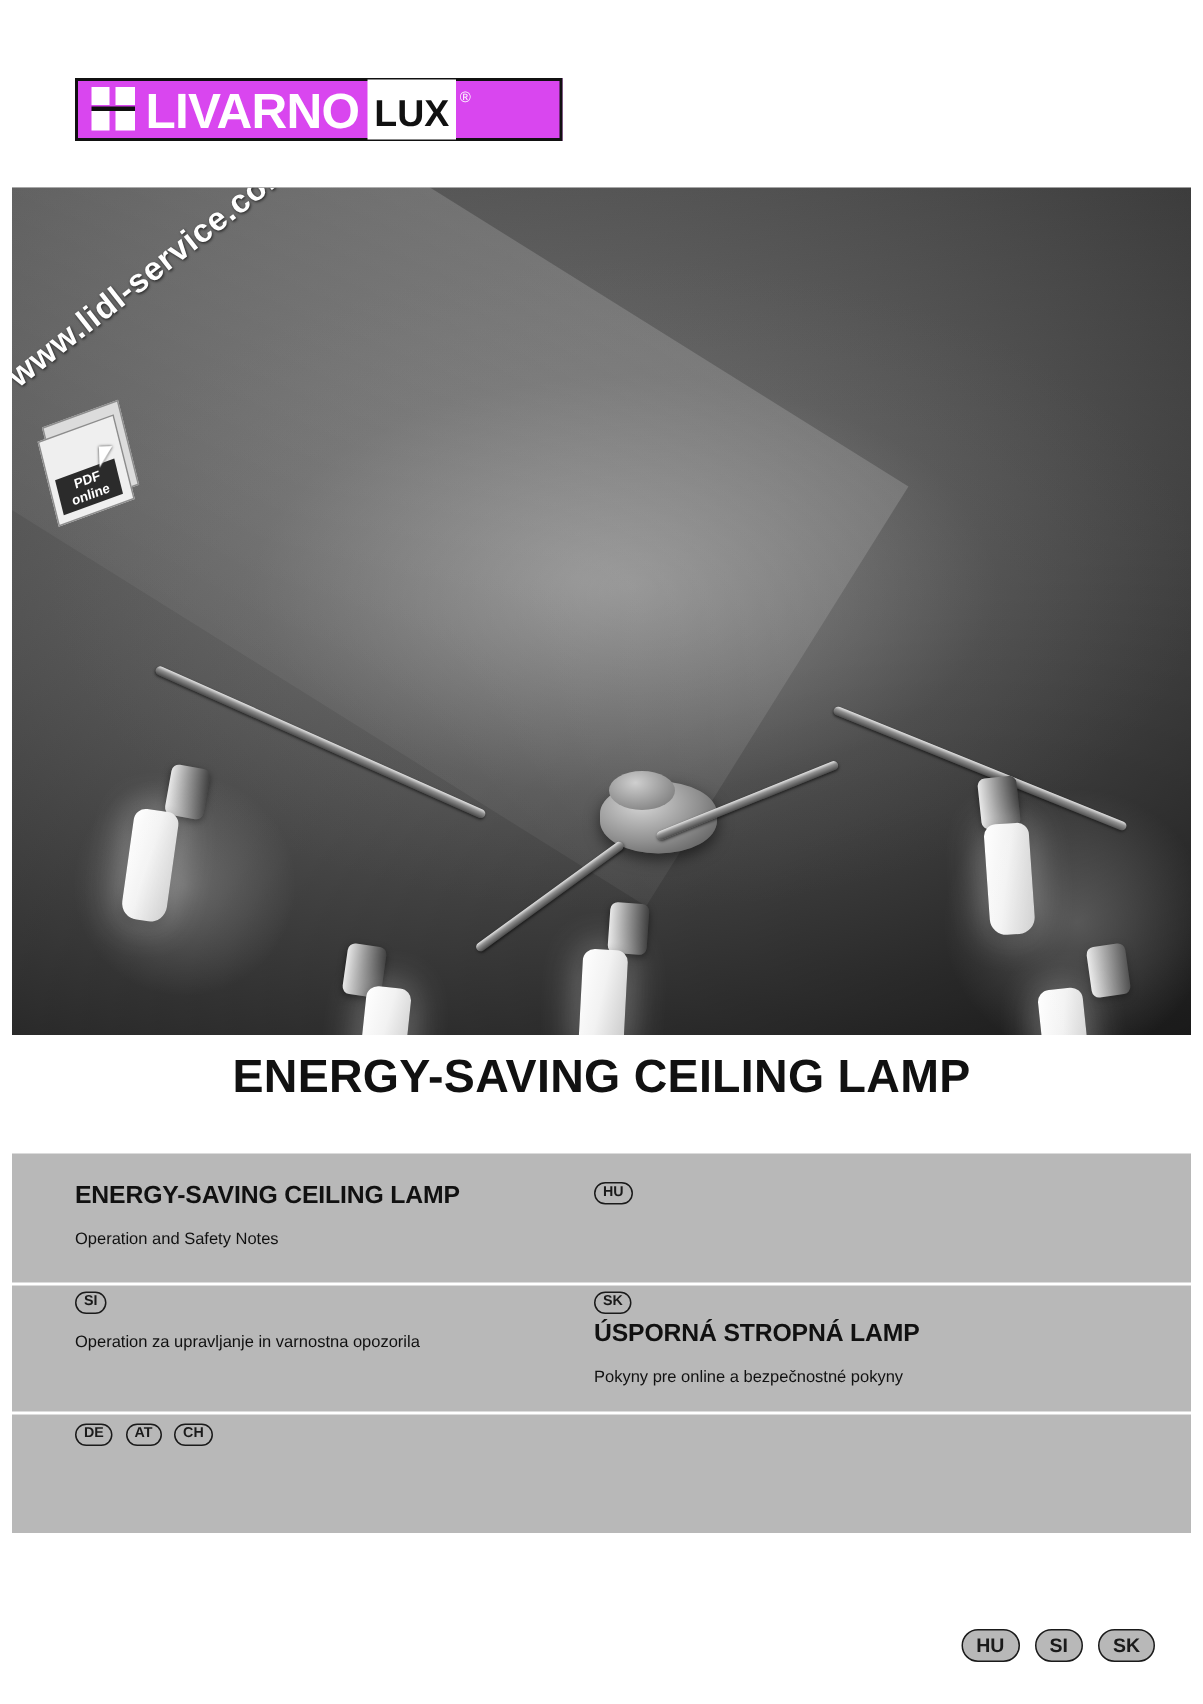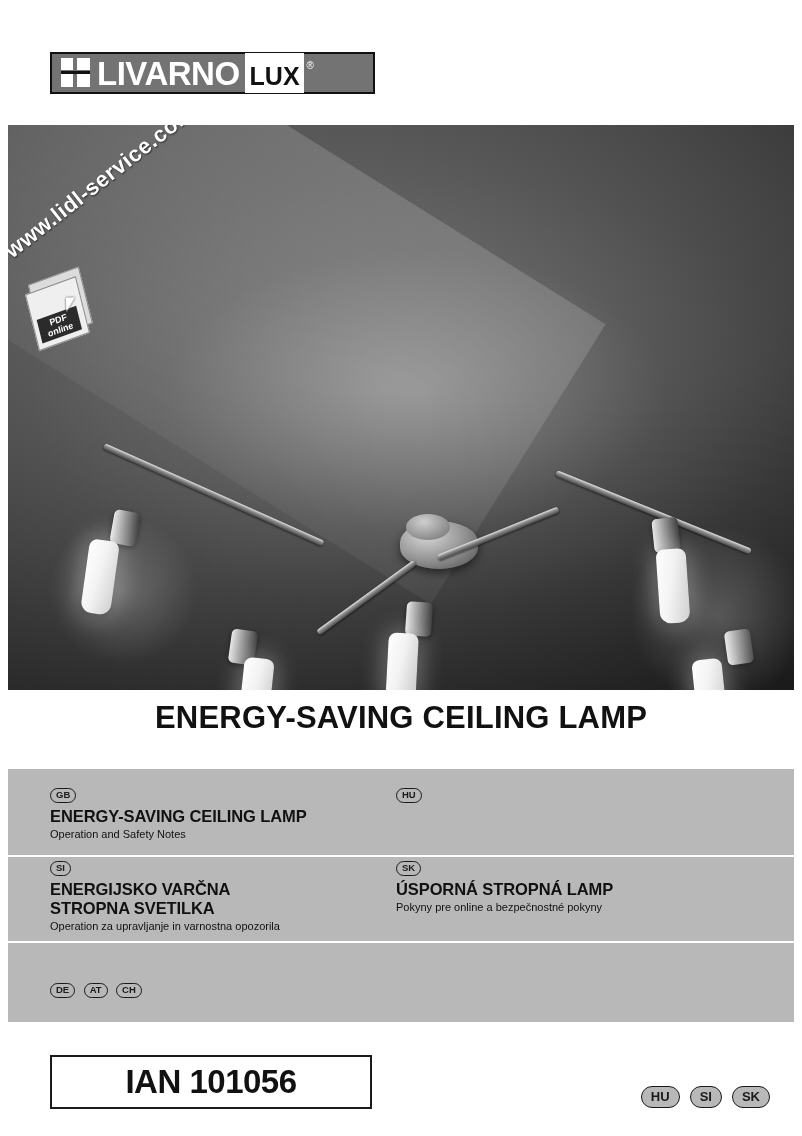--- a/index.html
+++ b/index.html
@@ -21,21 +21,21 @@
     background: #ffffff;
   }
 
   
   .logo-wrap {
     position: absolute;
     left: 50px;
     top: 52px;
     width: 325px;
     height: 42px;
-    background: #737373;
+    background: #d946ef;
     display: flex;
     align-items: center;
     box-sizing: border-box;
     border: 2px solid #111111;
   }
   .logo-mark {
     width: 30px;
     height: 30px;
     margin-left: 9px;
     margin-right: 6px;
@@ -259,21 +259,21 @@
     font-size: 16.5px;
     font-weight: bold;
     color: #111111;
     margin-top: 4px;
     line-height: 19px;
     letter-spacing: -0.1px;
   }
   .lang-sub {
     font-size: 11px;
     color: #111111;
-    margin-top: 1px;
+    margin-top: 12px;
     line-height: 14px;
   }
   .flag-row { margin-bottom: 1px; }
 
   
   .ian-box {
     position: absolute;
     left: 50px; top: 1055px;
     width: 318px; height: 50px;
     background: #ffffff;
@@ -372,61 +372,53 @@
 
   <div class="main-title">ENERGY-SAVING CEILING LAMP</div>
 
   <div class="lang-rule" style="top:765px;"></div>
   <div class="lang-block"></div>
   <div class="lang-rule" style="top:855px;"></div>
   <div class="lang-rule" style="top:941px;"></div>
   <div class="lang-rule" style="top:1022px;"></div>
 
   <div class="col-left" style="top:784px;">
-    <div class="flag-row">
-      <span class="flag">GB</span>
-    </div>
     <div class="lang-title">ENERGY-SAVING CEILING LAMP</div>
     <div class="lang-sub">Operation and Safety Notes</div>
   </div>
 
   <div class="col-right" style="top:784px;">
     <div class="flag-row">
       <span class="flag">HU</span>
     </div>
   </div>
 
   <div class="col-left" style="top:857px;">
     <div class="flag-row">
       <span class="flag">SI</span>
     </div>
-    <div class="lang-title" style="white-space:pre-line;">ENERGIJSKO VARČNA
-STROPNA SVETILKA</div>
     <div class="lang-sub">Operation za upravljanje in varnostna opozorila</div>
   </div>
 
   <div class="col-right" style="top:857px;">
     <div class="flag-row">
       <span class="flag">SK</span>
     </div>
     <div class="lang-title">ÚSPORNÁ STROPNÁ LAMP</div>
     <div class="lang-sub">Pokyny pre online a bezpečnostné pokyny</div>
   </div>
 
-  <div class="col-left" style="top:979px;">
+  <div class="col-left" style="top:945px;">
     <div class="flag-row">
       <span class="flag">DE</span>
       <span class="flag">AT</span>
       <span class="flag">CH</span>
     </div>
   </div>
 
-  <div class="ian-box">
-    <span class="ian-text">IAN 101056</span>
-  </div>
 
   <div class="bottom-flags">
     <span class="flag-big">HU</span>
     <span class="flag-big">SI</span>
     <span class="flag-big">SK</span>
   </div>
 
 </div>
 
 </body></html>

